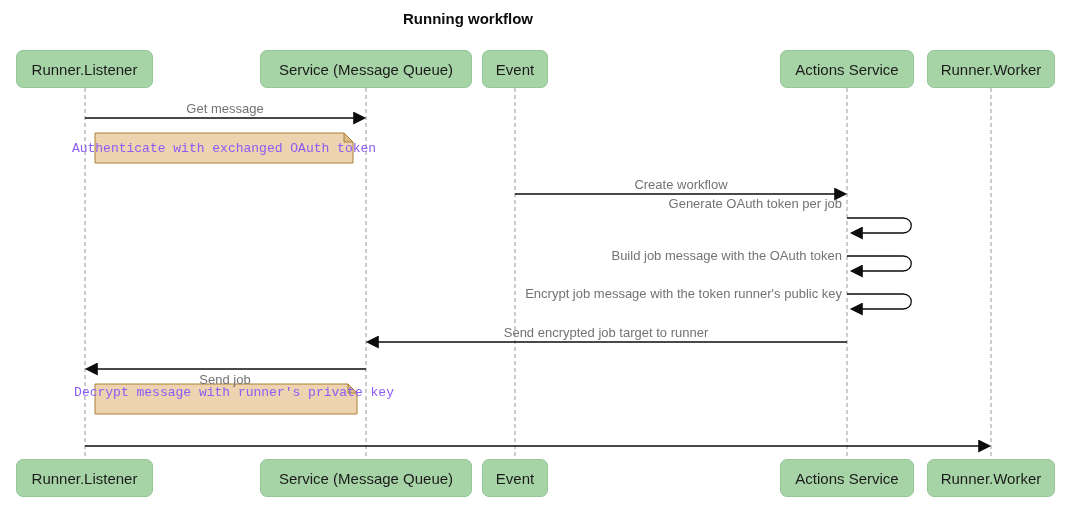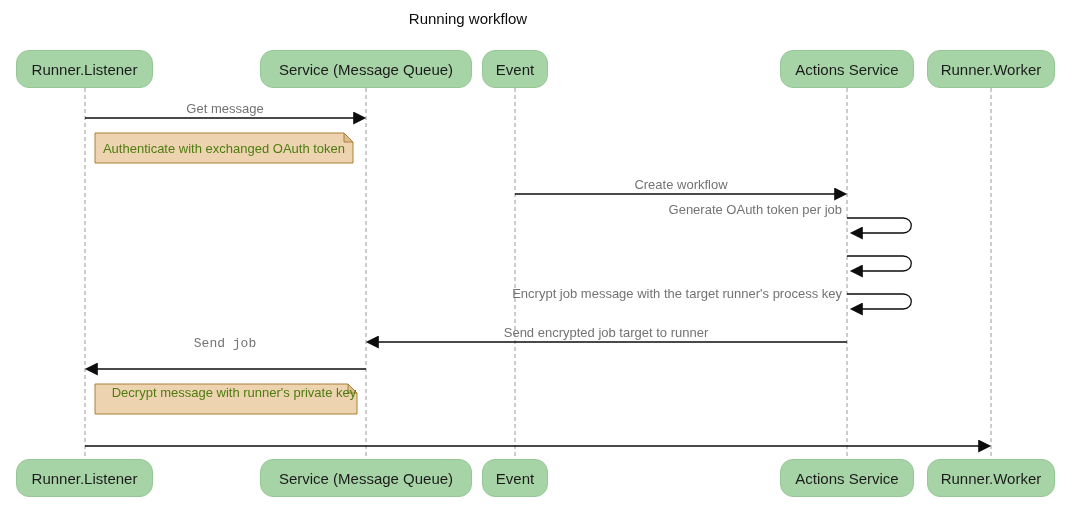--- a/index.html
+++ b/index.html
@@ -3,35 +3,35 @@
 <meta charset="utf-8">
 <style>
   html,body{margin:0;padding:0;background:#ffffff;}
   .stage{
     position:relative;width:1072px;height:523px;background:#ffffff;overflow:hidden;
     font-family:"Liberation Sans","DejaVu Sans",sans-serif;color:#111;
   }
   .layer{position:absolute;left:0;top:0;}
   .title{
     position:absolute;left:0;top:10px;width:936px;text-align:center;
-    font-size:15px;font-weight:normal;color:#0d0d0d;
+    font-size:15px;font-weight:bold;color:#0d0d0d;
   }
   .actor{
     position:absolute;height:38px;background:#a7d4a7;border:1px solid #96c796;
-    border-radius:13px;box-sizing:border-box;display:flex;align-items:center;
+    border-radius:7px;box-sizing:border-box;display:flex;align-items:center;
     justify-content:center;font-size:15px;color:#1b1b1b;white-space:nowrap;
   }
   .msg-label{
     position:absolute;font-size:13px;color:#737373;white-space:nowrap;
     transform:translateX(-50%);
   }
   .msg-label.right-align{transform:none;text-align:right;}
   .note-label{
-    position:absolute;font-size:13px;color:#4d7c0f;white-space:nowrap;
-    display:flex;align-items:center;justify-content:center;
+    position:absolute;font-size:13px;color:#8b5cf6;white-space:nowrap;
+    display:flex;align-items:center;justify-content:center;font-family:Liberation Mono, monospace;
   }
   .lifeline{stroke:#9a9a9a;stroke-width:1;stroke-dasharray:4 3;}
   .arrow{stroke:#0d0d0d;stroke-width:1.3;fill:none;}
   .note-shape{fill:#eed3b0;stroke:#aa8036;stroke-width:1;}
   .note-fold{fill:#ddbc8d;stroke:#aa8036;stroke-width:1;}
 </style>
 </head>
 <body>
 
 <div class="stage">
@@ -77,22 +77,23 @@
 
   <div class="actor" style="left:16px;top:459px;width:137px;">Runner.Listener</div>
   <div class="actor" style="left:260px;top:459px;width:212px;">Service (Message Queue)</div>
   <div class="actor" style="left:482px;top:459px;width:66px;">Event</div>
   <div class="actor" style="left:780px;top:459px;width:134px;">Actions Service</div>
   <div class="actor" style="left:927px;top:459px;width:128px;">Runner.Worker</div>
 
   <div class="msg-label" style="left:225px;top:101px;">Get message</div>
   <div class="msg-label" style="left:681px;top:177px;">Create workflow</div>
 
-  <div class="msg-label right-align" style="right:230px;top:202px;margin-left:42px;">Generate OAuth token per job</div>
-  <div class="msg-label right-align" style="right:230px;top:286px;">Encrypt job message with the target runner's process key</div>
+  <div class="msg-label right-align" style="right:230px;top:196px;margin-left:42px;">Generate OAuth token per job</div>
+  <div class="msg-label right-align" style="right:230px;top:248px;">Build job message with the OAuth token</div>
+  <div class="msg-label right-align" style="right:230px;top:286px;">Encrypt job message with the token runner's public key</div>
 
   <div class="msg-label" style="left:606px;top:325px;">Send encrypted job target to runner</div>
-  <div class="msg-label" style="left:225px;top:336px;font-family:Liberation Mono, monospace;">Send job</div>
+  <div class="msg-label" style="left:225px;top:372px;">Send job</div>
 
   <div class="note-label" style="left:95px;top:133px;width:258px;height:30px;">Authenticate with exchanged OAuth token</div>
   <div class="note-label" style="left:95px;top:384px;width:262px;height:16px;margin-left:8px;">Decrypt message with runner's private key</div>
 
 </div>
 
 </body></html>

